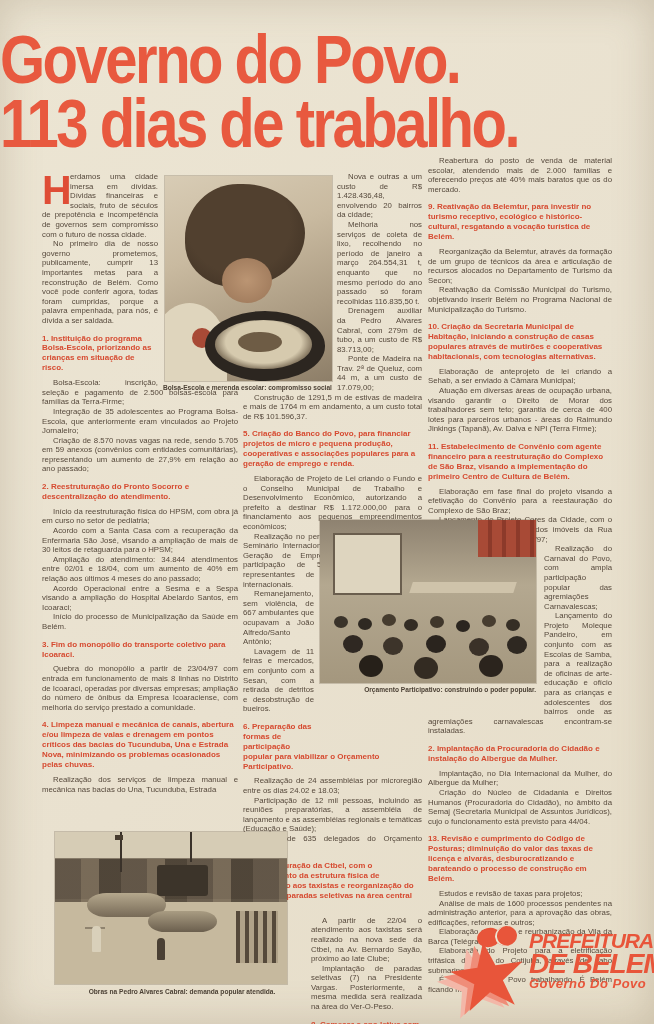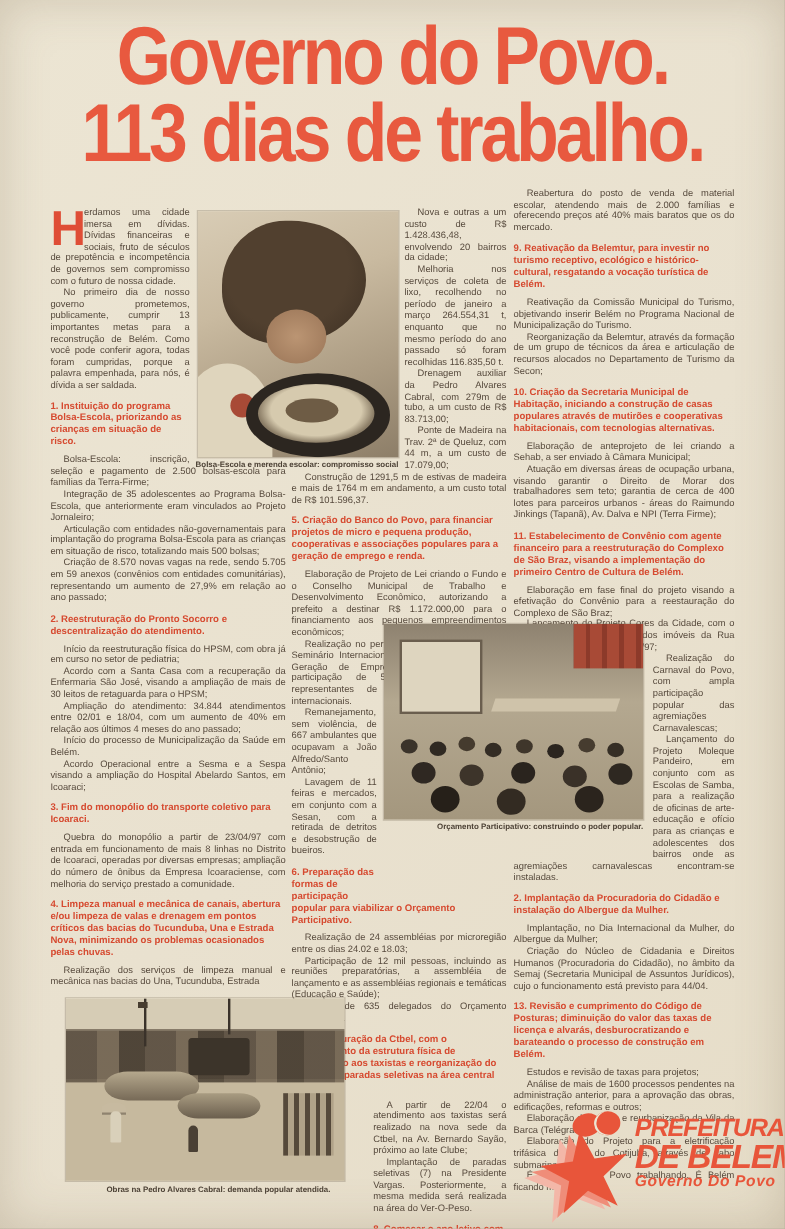--- a/index.html
+++ b/index.html
@@ -1,21 +1,21 @@
 <!DOCTYPE html>
 <html><head>
 <meta charset="utf-8">
 <style>
   html,body{margin:0;padding:0;background:#b9b0a0;}
   #page{position:relative;width:654px;height:1024px;margin:0 auto;overflow:hidden;
         background:linear-gradient(135deg,#ece5d3 0%,#e9e1cf 55%,#e6ddc8 100%);
         box-shadow:inset 0 0 40px rgba(120,100,70,.25);
         font-family:"Liberation Sans",sans-serif;color:#56493c;}
   
-  .title{position:absolute;top:10px;left:0;right:0;text-align:center;color:#e8593f;}
+  .title{position:absolute;top:22px;left:0;right:0;color:#e8593f;}
   .title .tline{font-weight:bold;font-size:58px;line-height:64px;letter-spacing:-2.5px;
         white-space:nowrap;transform:scaleY(1.18);transform-origin:center top;}
   
   .col{position:absolute;font-size:7.8px;line-height:9.6px;text-align:justify;}
   #col1{left:42px;top:172px;width:196px;}
   #col2{left:243px;top:172px;width:179px;}
   #col3{left:428px;top:156px;width:184px;}
   p.body{margin:0;text-indent:11px;overflow-wrap:break-word;}
   p.nind{text-indent:0;}
   h3.shead{margin:8px 0 5px 0;font-size:8px;line-height:9.9px;color:#d64a30;
@@ -117,28 +117,27 @@
     <div class="tline">113 dias de trabalho.</div>
   </div>
 
   <div class="col" id="col1">
     <div class="spc spr" style="width:76px;height:212px"></div>
     <p class="body nind"><span class="dropcap">H</span><span>erdamos uma cidade imersa em dívidas. Dívidas financeiras e sociais, fruto de séculos de prepotência e incompetência de governos sem compromisso com o futuro de nossa cidade.</span></p>
     <p class="body">No primeiro dia de nosso governo prometemos, publicamente, cumprir 13 importantes metas para a reconstrução de Belém. Como você pode conferir agora, todas foram cumpridas, porque a palavra empenhada, para nós, é dívida a ser saldada.</p>
     <h3 class="shead">1. Instituição do programa Bolsa-Escola, priorizando as crianças em situação de risco.</h3>
     <p class="body">Bolsa-Escola: inscrição, seleção e pagamento de 2.500 bolsas-escola para famílias da Terra-Firme;</p>
     <p class="body">Integração de 35 adolescentes ao Programa Bolsa-Escola, que anteriormente eram vinculados ao Projeto Jornaleiro;</p>
-    <p class="body">Articulação com entidades não-governamentais para implantação do programa Bolsa-Escola para as crianças em situação de risco, totalizando mais 500 bolsas;</p>
     <p class="body">Criação de 8.570 novas vagas na rede, sendo 5.705 em 59 anexos (convênios com entidades comunitárias), representando um aumento de 27,9% em relação ao ano passado;</p>
     <h3 class="shead">2. Reestruturação do Pronto Socorro e descentralização do atendimento.</h3>
     <p class="body">Início da reestruturação física do HPSM, com obra já em curso no setor de pediatria;</p>
     <p class="body">Acordo com a Santa Casa com a recuperação da Enfermaria São José, visando a ampliação de mais de 30 leitos de retaguarda para o HPSM;</p>
     <p class="body">Ampliação do atendimento: 34.844 atendimentos entre 02/01 e 18/04, com um aumento de 40% em relação aos últimos 4 meses do ano passado;</p>
+    <p class="body">Acordo Operacional entre a Sesma e a Sespa visando a ampliação do Hospital Abelardo Santos, em Icoaraci;</p>
     <p class="body">Início do processo de Municipalização da Saúde em Belém.</p>
-    <p class="body">Acordo Operacional entre a Sesma e a Sespa visando a ampliação do Hospital Abelardo Santos, em Icoaraci;</p>
     <h3 class="shead">3. Fim do monopólio do transporte coletivo para Icoaraci.</h3>
     <p class="body">Quebra do monopólio a partir de 23/04/97 com entrada em funcionamento de mais 8 linhas no Distrito de Icoaraci, operadas por diversas empresas; ampliação do número de ônibus da Empresa Icoaraciense, com melhoria do serviço prestado a comunidade.</p>
     <h3 class="shead">4. Limpeza manual e mecânica de canais, abertura e/ou limpeza de valas e drenagem em pontos críticos das bacias do Tucunduba, Una e Estrada Nova, minimizando os problemas ocasionados pelas chuvas.</h3>
     <p class="body">Realização dos serviços de limpeza manual e mecânica nas bacias do Una, Tucunduba, Estrada</p>
   </div>
 
   <div class="col" id="col2">
     <div class="spc spl" style="width:90px;height:212px"></div>
     <p class="body">Nova e outras a um custo de R$ 1.428.436,48, envolvendo 20 bairros da cidade;</p>
     <p class="body">Melhoria nos serviços de coleta de lixo, recolhendo no período de janeiro a março 264.554,31 t, enquanto que no mesmo período do ano passado só foram recolhidas 116.835,50 t.</p>
@@ -159,22 +158,22 @@
     <div class="spc spl" style="width:64px;height:205px"></div>
     <p class="body">A partir de 22/04 o atendimento aos taxistas será realizado na nova sede da Ctbel, na Av. Bernardo Sayão, próximo ao Iate Clube;</p>
     <p class="body">Implantação de paradas seletivas (7) na Presidente Vargas. Posteriormente, a mesma medida será realizada na área do Ver-O-Peso.</p>
     <h3 class="shead">8. Começar o ano letivo com merenda escolar em todas as escolas da redemunicipal.</h3>
 
   </div>
 
   <div class="col" id="col3">
     <p class="body">Reabertura do posto de venda de material escolar, atendendo mais de 2.000 famílias e oferecendo preços até 40% mais baratos que os do mercado.</p>
     <h3 class="shead">9. Reativação da Belemtur, para investir no turismo receptivo, ecológico e histórico-cultural, resgatando a vocação turística de Belém.</h3>
+    <p class="body">Reorganização da Belemtur, através da formação de um grupo de técnicos da área e articulação de recursos alocados no Departamento de Turismo da Secon;</p>
     <p class="body">Reativação da Comissão Municipal do Turismo, objetivando inserir Belém no Programa Nacional de Municipalização do Turismo.</p>
-    <p class="body">Reorganização da Belemtur, através da formação de um grupo de técnicos da área e articulação de recursos alocados no Departamento de Turismo da Secon;</p>
     <h3 class="shead">10. Criação da Secretaria Municipal de Habitação, iniciando a construção de casas populares através de mutirões e cooperativas habitacionais, com tecnologias alternativas.</h3>
     <p class="body">Elaboração de anteprojeto de lei criando a Sehab, a ser enviado à Câmara Municipal;</p>
     <p class="body">Atuação em diversas áreas de ocupação urbana, visando garantir o Direito de Morar dos trabalhadores sem teto; garantia de cerca de 400 lotes para parceiros urbanos - áreas do Raimundo Jinkings (Tapanã), Av. Dalva e NPI (Terra Firme);</p>
     <h3 class="shead">11. Estabelecimento de Convênio com agente financeiro para a reestruturação do Complexo de São Braz, visando a implementação do primeiro Centro de Cultura de Belém.</h3>
     <p class="body">Elaboração em fase final do projeto visando a efetivação do Convênio para a reestauração do Complexo de São Braz;</p>
     <p class="body">Lançamento do Projeto Cores da Cidade, com o início das obras de pintura dos imóveis da Rua Marquês de Pombal para maio/97;</p>
     <div class="spc spl" style="width:112px;height:168px"></div>
     <p class="body">Realização do Carnaval do Povo, com ampla participação popular das agremiações Carnavalescas;</p>
     <p class="body">Lançamento do Projeto Moleque Pandeiro, em conjunto com as Escolas de Samba, para a realização de oficinas de arte-educação e ofício para as crianças e adolescentes dos bairros onde as agremiações carnavalescas encontram-se instaladas.</p>
     <h3 class="shead">2. Implantação da Procuradoria do Cidadão e instalação do Albergue da Mulher.</h3>

